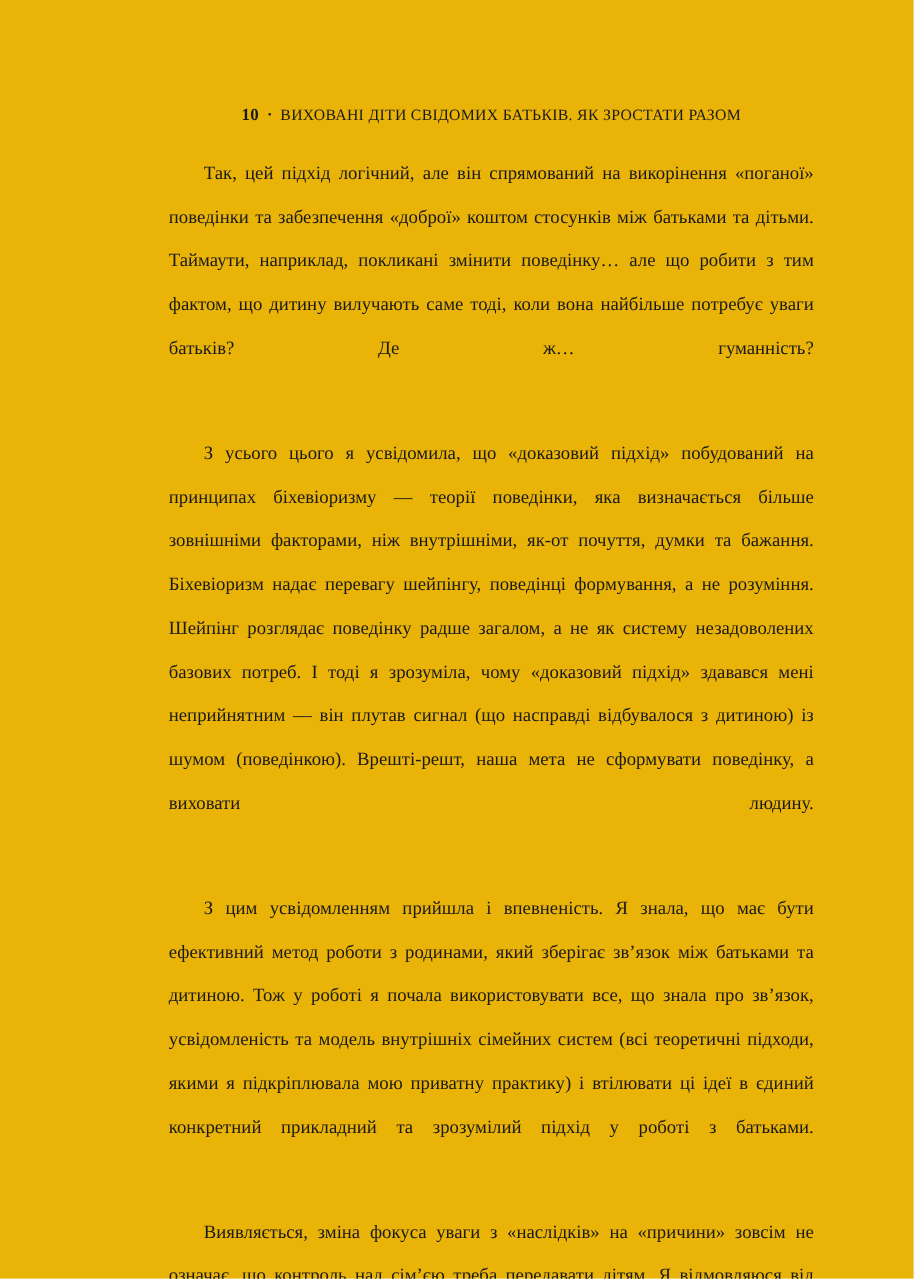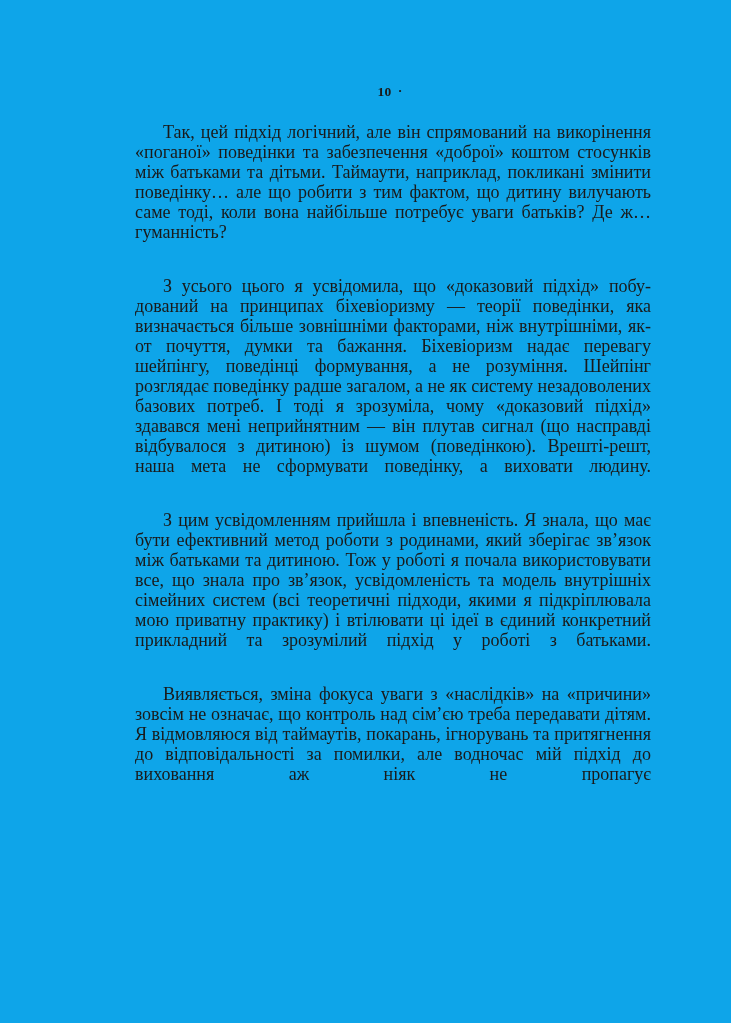--- a/index.html
+++ b/index.html
@@ -13,21 +13,21 @@
     overflow: hidden;
     font-family: "Liberation Serif", "DejaVu Serif", serif;
     color: #1a1a1a;
     -webkit-font-smoothing: antialiased;
   }
 
   .page {
     position: relative;
     width: 731px;
     height: 1023px;
-    background: #0ea5e9;
+    background: #eab308;
   }
 
   
   .running-head {
     position: absolute;
     left: 135px;
     top: 84px;
     width: 516px;
     height: 18px;
     display: flex;
@@ -59,22 +59,22 @@
     position: absolute;
     left: 135px;
     top: 122px;
     width: 516px;
   }
 
   .para {
     margin: 0;
     text-align: justify;
     text-justify: inter-word;
-    font-size: 18px;
-    line-height: 20px;
+    font-size: 15px;
+    line-height: 35px;
     text-indent: 28px;
     hyphens: manual;
     word-spacing: 0px;
   }
   .para + .para {
     margin-top: 14px;
   }
   
   .para:after {
     content: "";
@@ -83,20 +83,21 @@
   }
 </style>
 </head>
 <body>
 
 <div class="page">
 
   <div class="running-head">
     <span class="folio">10</span>
     <span class="head-bullet">•</span>
+    <span class="head-title">ВИХОВАНІ ДІТИ СВІДОМИХ БАТЬКІВ. ЯК ЗРОСТАТИ РАЗОМ</span>
   </div>
 
   <div class="textblock">
     <p class="para">Так, цей підхід логічний, але він спрямований на вико­рінення «поганої» поведінки та забезпечення «доброї» коштом стосунків між батьками та дітьми. Таймаути, на­приклад, покликані змінити поведінку… але що робити з тим фактом, що дитину вилучають саме тоді, коли вона найбільше потребує уваги батьків? Де ж… гуманність?</p>
     <p class="para">З усього цього я усвідомила, що «доказовий підхід» побу­дований на принципах біхевіоризму — теорії поведінки, яка визначається більше зовнішніми факторами, ніж внутрішні­ми, як-от почуття, думки та бажання. Біхевіоризм надає пере­вагу шейпінгу, поведінці формування, а не розуміння. Шей­пінг розглядає поведінку радше загалом, а не як систему незадоволених базових потреб. І тоді я зрозуміла, чому «до­казовий підхід» здавався мені неприйнятним — він плутав сигнал (що насправді відбувалося з дитиною) із шумом (по­ведінкою). Врешті-решт, наша мета не сформувати поведінку, а виховати людину.</p>
     <p class="para">З цим усвідомленням прийшла і впевненість. Я знала, що має бути ефективний метод роботи з родинами, який зберігає зв’язок між батьками та дитиною. Тож у роботі я почала використовувати все, що знала про зв’язок, усві­домленість та модель внутрішніх сімейних систем (всі тео­ретичні підходи, якими я підкріплювала мою приватну практику) і втілювати ці ідеї в єдиний конкретний при­кладний та зрозумілий підхід у роботі з батьками.</p>
     <p class="para">Виявляється, зміна фокуса уваги з «наслідків» на «при­чини» зовсім не означає, що контроль над сім’єю треба передавати дітям. Я відмовляюся від таймаутів, покарань, ігнорувань та притягнення до відповідальності за помилки, але водночас мій підхід до виховання аж ніяк не пропагує</p>
   </div>
 
 </div>

